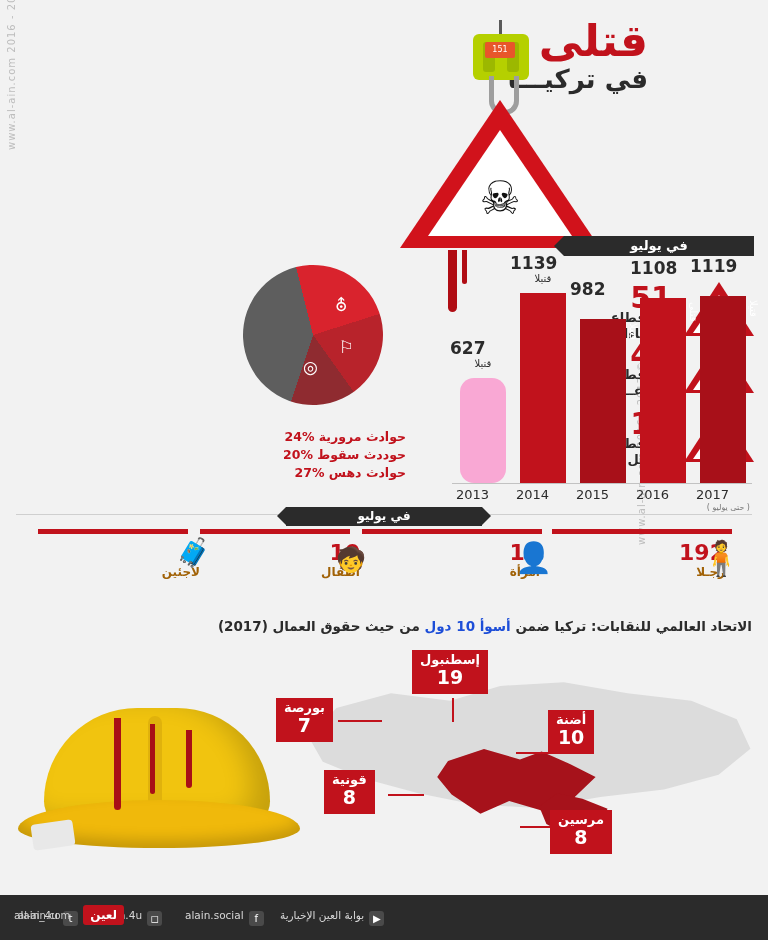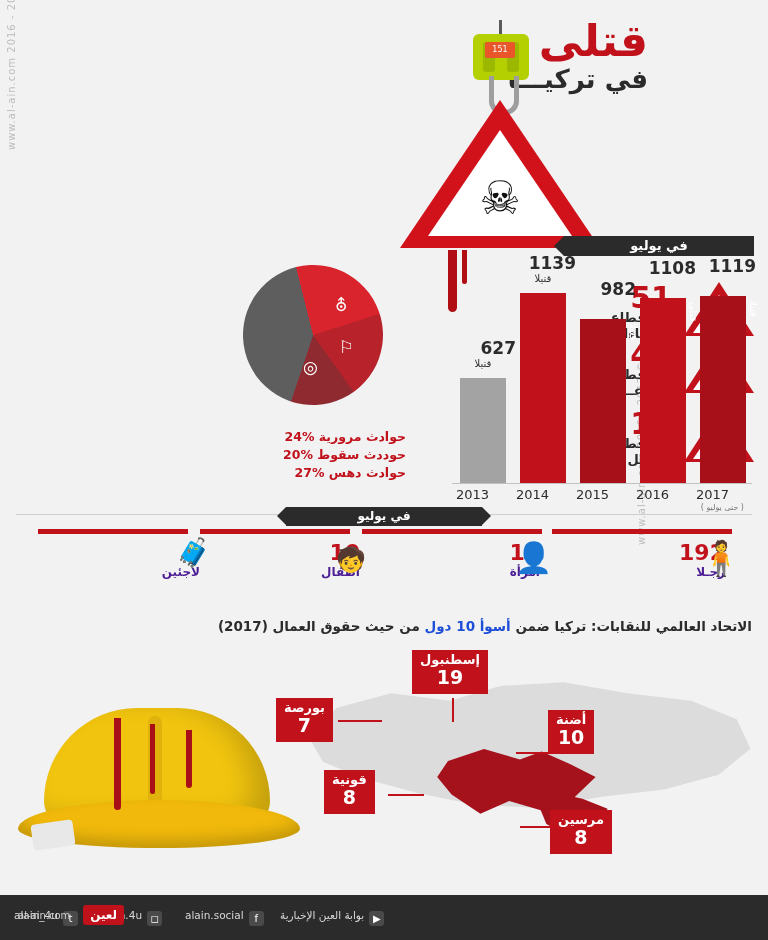--- a/index.html
+++ b/index.html
@@ -74,36 +74,36 @@
   .pie-icons{position:absolute;left:0;top:0;width:140px;height:140px;color:#fff;}
   .pie-icons span{position:absolute;font-size:17px;}
   .legend{position:absolute;left:226px;top:428px;width:180px;text-align:right;font-size:12.5px;line-height:1.45;color:#c1121c;font-weight:bold;}
   .legend .pct{color:#c1121c;display:inline-block;}
 
   
   .bars{position:absolute;left:452px;top:262px;width:300px;height:250px;}
   .bars .axis{position:absolute;left:0;bottom:28px;width:300px;height:1px;background:#c2c2c2;}
   .bar{position:absolute;bottom:29px;width:46px;background:#c1121c;}
   .bar.dark{background:#a81019;}
-  .bar.light{background:#a3a3a3;}
-  .bar .val{position:absolute;left:-10px;width:66px;text-align:right;top:-40px;font-size:17px;font-weight:bold;color:#2b2b2b;}
+  .bar.light{background:#f9a8d4;border-radius:14px;}
+  .bar .val{position:absolute;left:-10px;width:66px;text-align:left;top:-40px;font-size:17px;font-weight:bold;color:#2b2b2b;}
   .bar .vsub{position:absolute;left:-10px;width:66px;text-align:center;top:-20px;font-size:10px;color:#2b2b2b;}
   .bar .vsub.vert{writing-mode:vertical-rl;text-orientation:mixed;left:auto;right:-13px;top:4px;width:auto;font-size:10px;color:#fff;}
   .xlab{position:absolute;bottom:10px;width:54px;text-align:left;font-size:13px;color:#2b2b2b;}
-  .xnote{position:absolute;right:8px;bottom:-4px;font-size:8px;color:#777;}
+  .xnote{position:absolute;right:2px;bottom:-4px;font-size:8px;color:#777;}
 
   
   .rule{position:absolute;left:16px;top:514px;width:736px;height:1px;background:#cfcfcf;}
   .july-tab2{position:absolute;left:286px;top:507px;width:196px;height:19px;background:#2b2b2b;color:#fff;font-size:12px;font-weight:bold;text-align:center;line-height:19px;}
   .july-tab2:before{content:"";position:absolute;left:-9px;top:0;border-top:9.5px solid transparent;border-bottom:9.5px solid transparent;border-right:9px solid #2b2b2b;}
   .july-tab2:after{content:"";position:absolute;right:-9px;top:0;border-top:9.5px solid transparent;border-bottom:9.5px solid transparent;border-left:9px solid #2b2b2b;}
   .seg{position:absolute;top:529px;height:5px;background:#c1121c;}
   .victims{position:absolute;top:540px;height:60px;}
   .victims .n{font-size:22px;font-weight:bold;color:#c1121c;text-align:right;}
-  .victims .l{font-size:12px;font-weight:bold;color:#4c1d95;text-align:right;}
+  .victims .l{font-size:12px;font-weight:bold;color:#a16207;text-align:right;}
   .vic-ico{position:absolute;color:#c1121c;}
 
   
   .ituc{position:absolute;right:16px;top:618px;width:560px;text-align:right;font-size:13.5px;font-weight:bold;color:#2b2b2b;}
   .ituc .hl{color:#1d4ed8;}
 
   
   .map{position:absolute;left:300px;top:650px;width:460px;height:230px;}
   .mapbg{position:absolute;left:0;top:10px;width:455px;height:185px;background:#dcdcdc;
     clip-path:polygon(2% 42%,8% 26%,20% 18%,33% 22%,44% 14%,58% 12%,72% 18%,86% 22%,96% 32%,99% 48%,92% 62%,80% 70%,66% 74%,52% 80%,38% 78%,26% 72%,14% 64%,5% 55%);}

